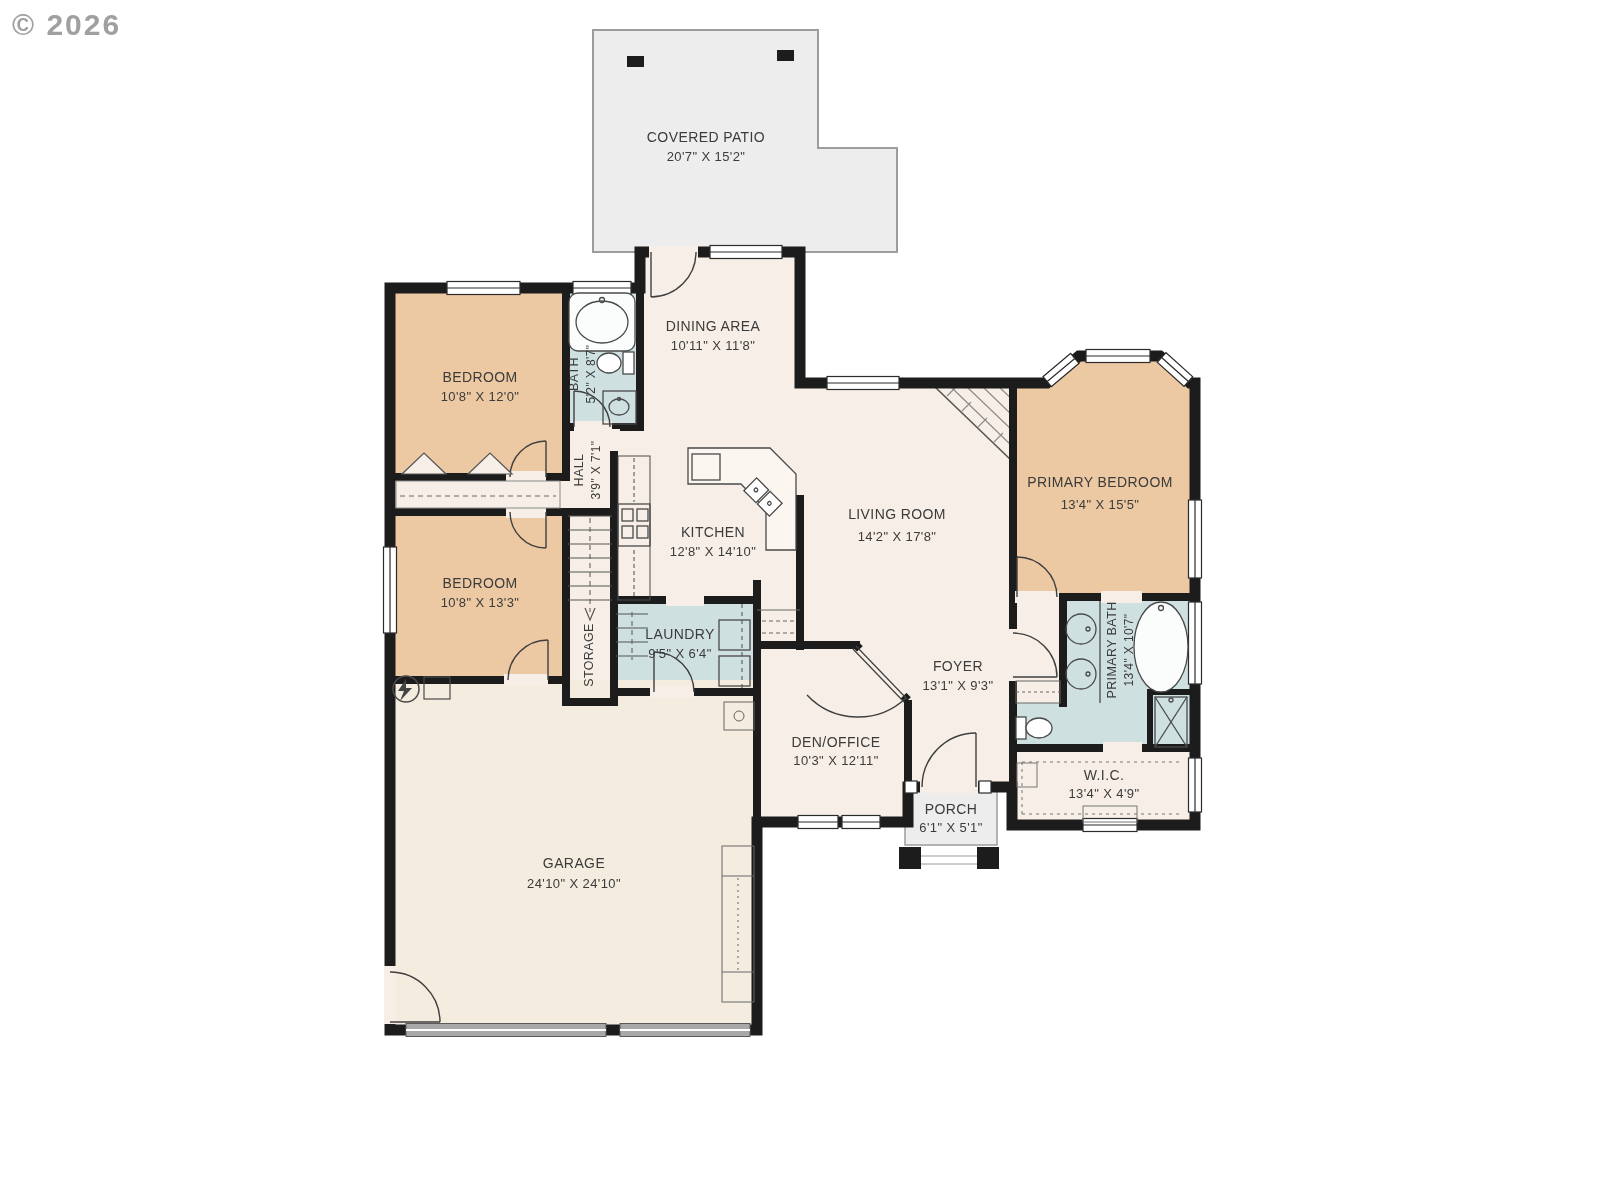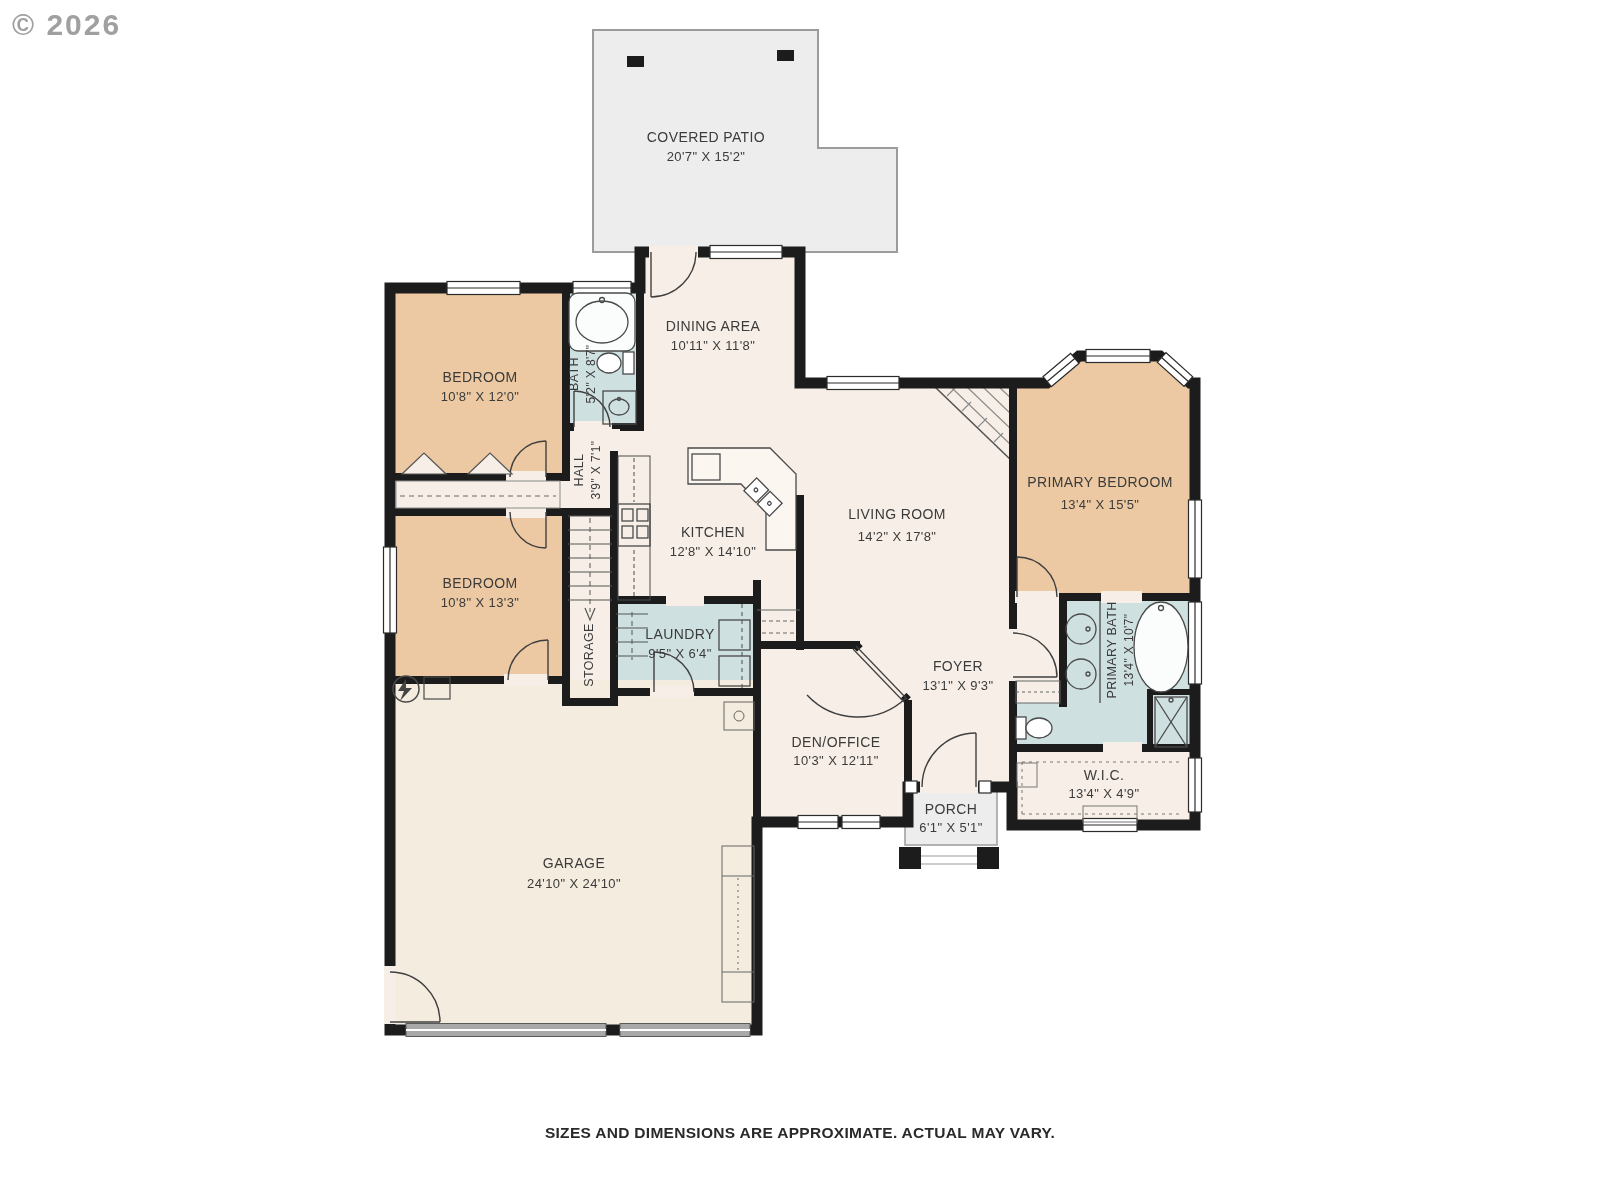--- a/index.html
+++ b/index.html
@@ -388,14 +388,13 @@
         <text class="rname" x="951" y="814">PORCH</text>
         <text class="rdims" x="951" y="832">6'1" X 5'1"</text>
       </g>
       <g>
         <text class="rname" x="574" y="868">GARAGE</text>
         <text class="rdims" x="574" y="888">24'10" X 24'10"</text>
       </g>
     </g>
   </svg>
 
-  <div class="disclaimer">SIZES AND DIMENSIONS ARE APPROXIMATE. ACTUAL MAY VARY.</div>
 </div>
 
 </body></html>

